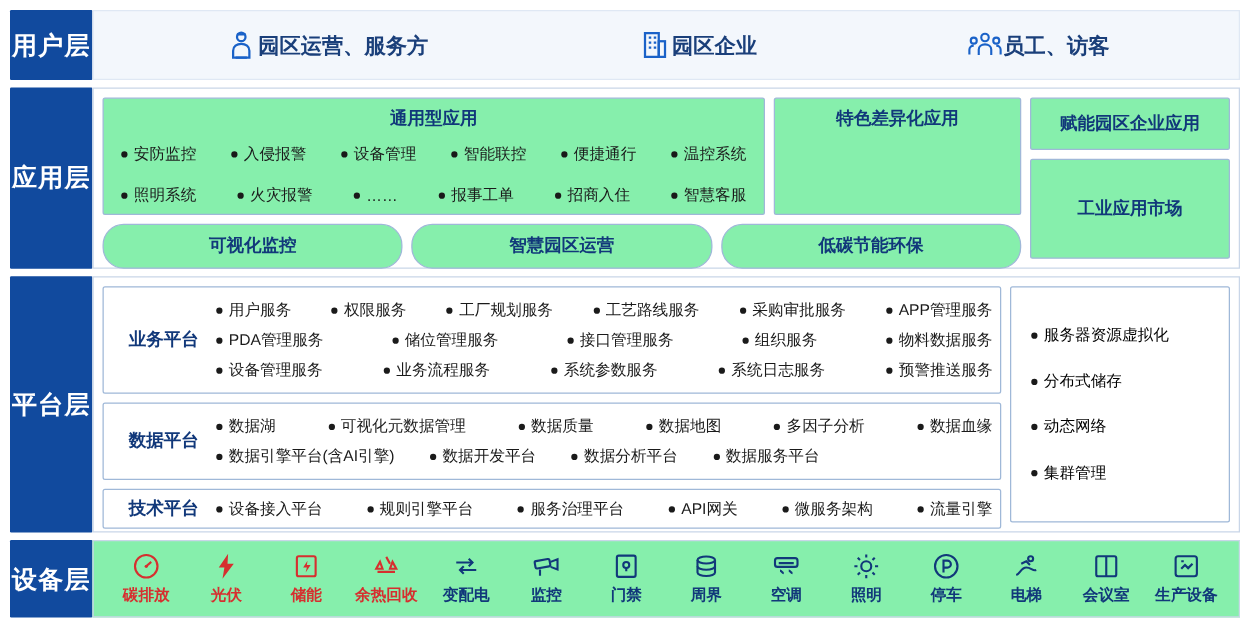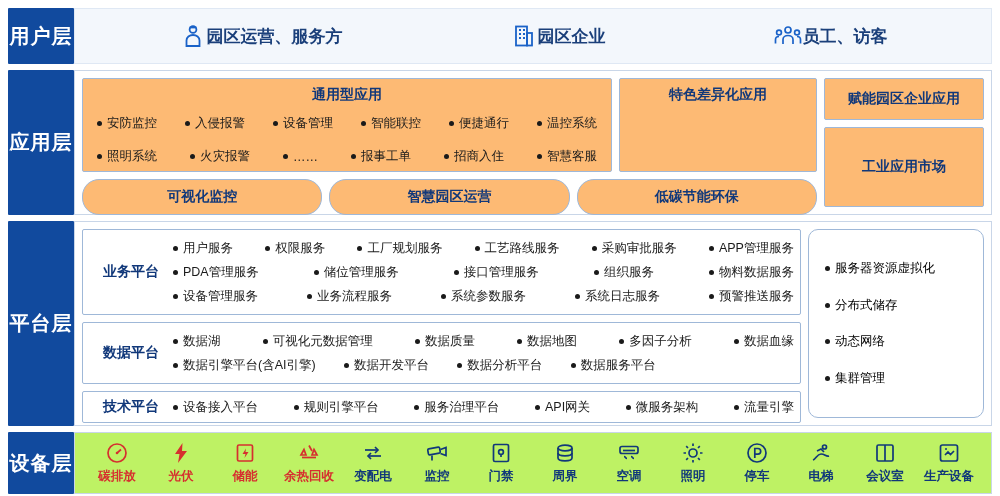--- a/index.html
+++ b/index.html
@@ -77,21 +77,21 @@
     gap: 7px;
   }
   .app-top {
     display: flex;
     gap: 7px;
     flex: 1 1 auto;
   }
   .box {
     border: 1px solid #9fb8d8;
     border-radius: 2px;
-    background: #fdba74;
+    background: #86efac;
   }
   .box-title {
     text-align: center;
     color: #11387a;
     font-weight: bold;
     font-size: 14px;
     padding-top: 7px;
   }
   .general-app {
     flex: 1 1 auto;
@@ -192,32 +192,32 @@
     display: flex;
     flex-direction: column;
     justify-content: center;
     gap: 7px;
   }
   .plat-items .chip-row { justify-content: space-between; }
   .plat-box.tech .plat-items .chip-row { gap: 0; }
   .plat-right {
     flex: 0 0 176px;
     border: 1px solid #9fb8d8;
-    border-radius: 10px;
+    border-radius: 2px;
     display: flex;
     flex-direction: column;
     justify-content: space-evenly;
     padding: 10px 0 10px 16px;
   }
   .plat-right .chip { font-size: 12.5px; }
 
   
   #device-layer { height: 62px; margin-bottom: 8px; }
   #device-layer .layer-body {
-    background: #bef264;
+    background: #86efac;
     align-items: center;
     justify-content: space-between;
     padding: 4px 10px;
   }
   .device-item {
     flex: 1 1 0;
     display: flex;
     flex-direction: column;
     align-items: center;
     justify-content: center;

